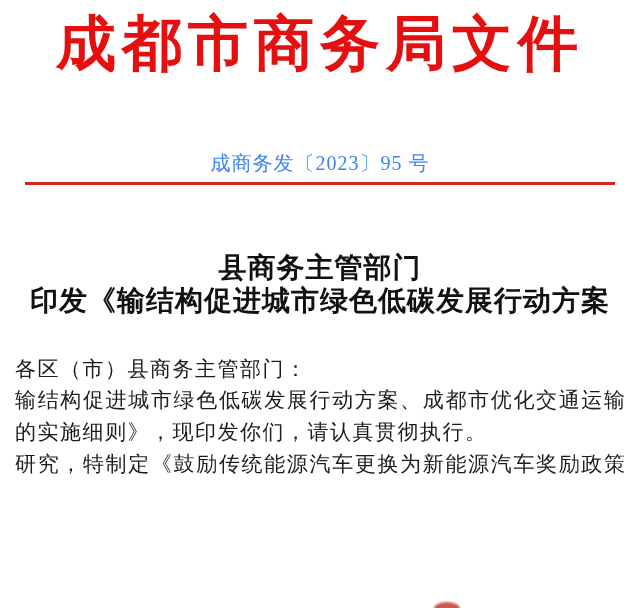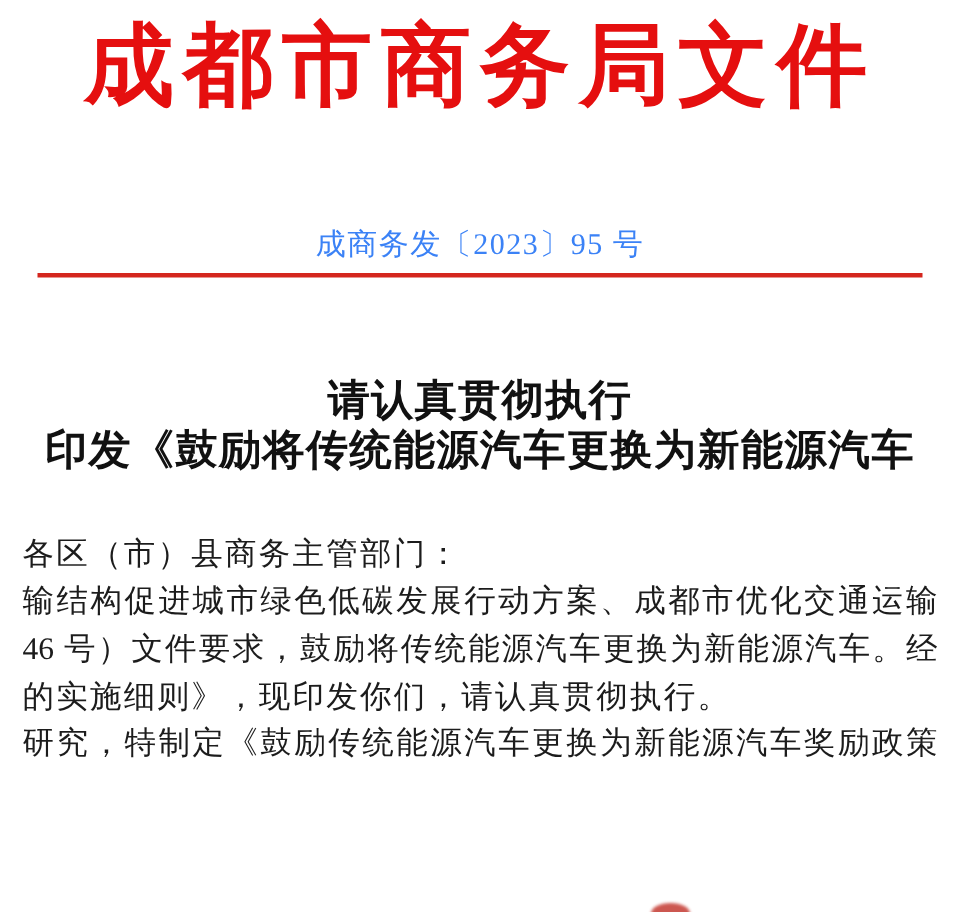--- a/index.html
+++ b/index.html
@@ -88,27 +88,26 @@
 
 <div class="doc">
 
   <div class="header-title">成都市商务局文件</div>
 
   <div class="doc-number">成商务发〔2023〕95 号</div>
 
   <div class="divider"></div>
 
   <div class="title-block">
-    <div class="title-line">请认真贯彻执行</div>
-    <div class="title-line">印发《鼓励将传统能源汽车更换为新能源汽车</div>
+    <div class="title-line">县商务主管部门</div>
+    <div class="title-line">印发《输结构促进城市绿色低碳发展行动方案</div>
   </div>
 
   <div class="body-block">
     <div class="body-line plain">各区（市）县商务主管部门：</div>
     <div class="body-line just">输结构促进城市绿色低碳发展行动方案、成都市优化交通运输</div>
-    <div class="body-line just">46 号）文件要求，鼓励将传统能源汽车更换为新能源汽车。经</div>
     <div class="body-line plain">的实施细则》，现印发你们，请认真贯彻执行。</div>
     <div class="body-line just">研究，特制定《鼓励传统能源汽车更换为新能源汽车奖励政策</div>
   </div>
 
   <div class="seal-fragment"></div>
 
 </div>
 
 </body></html>

